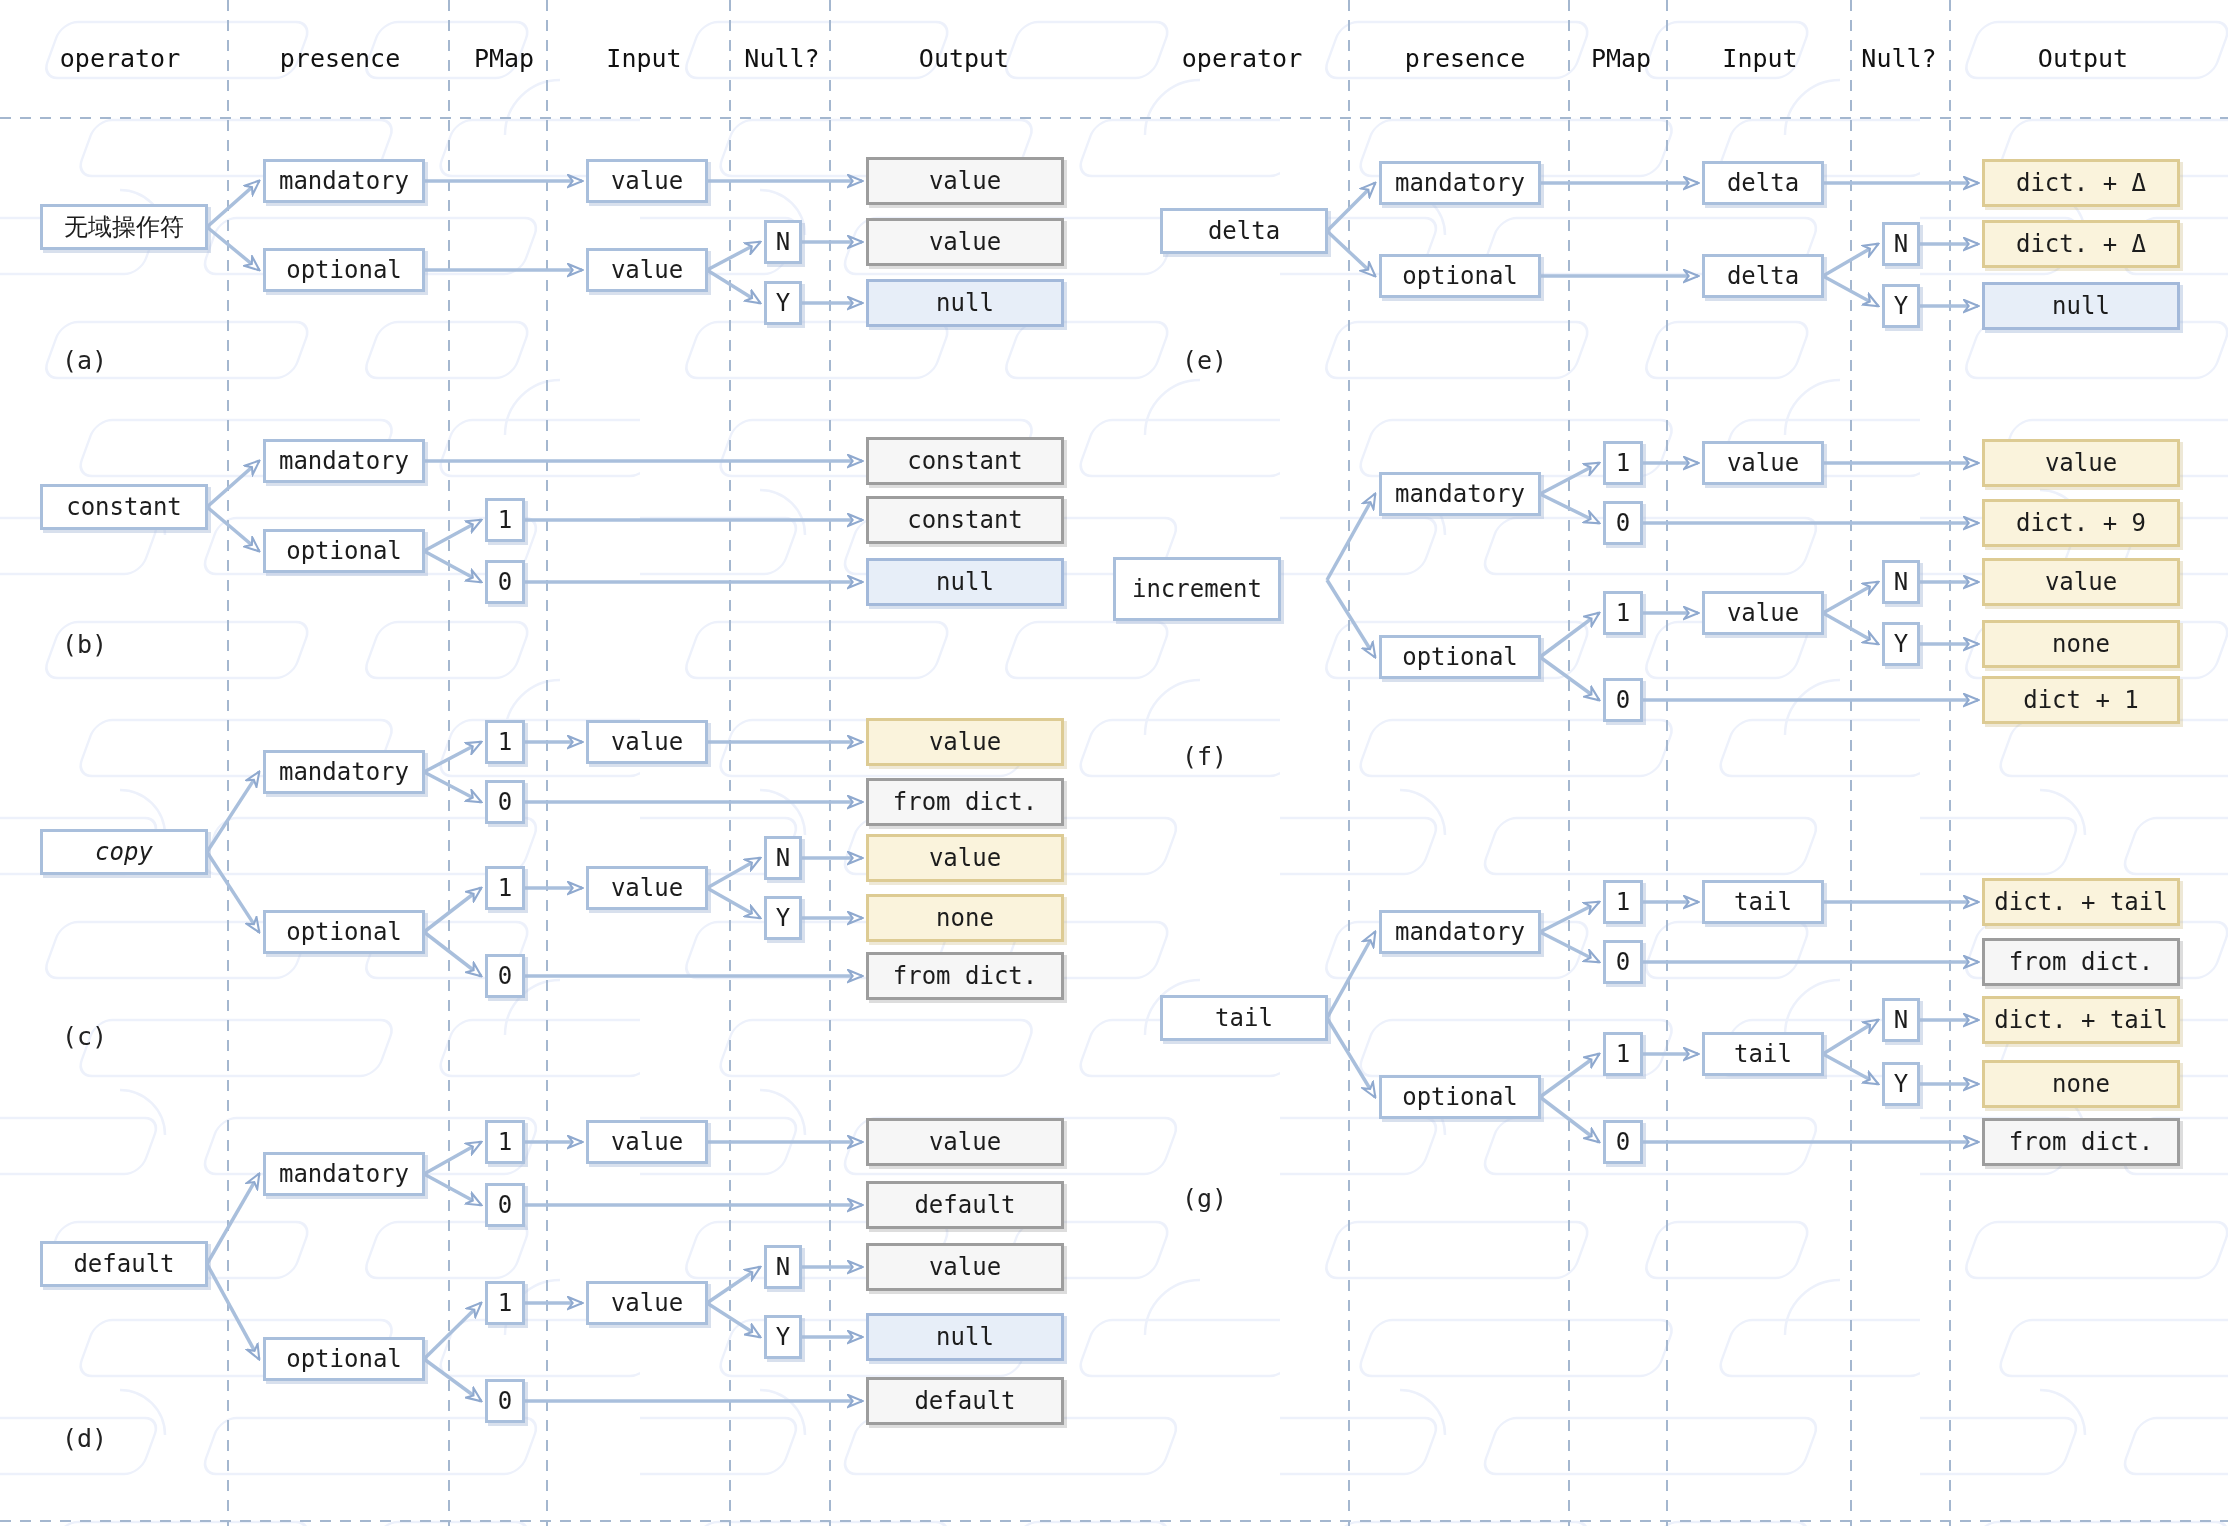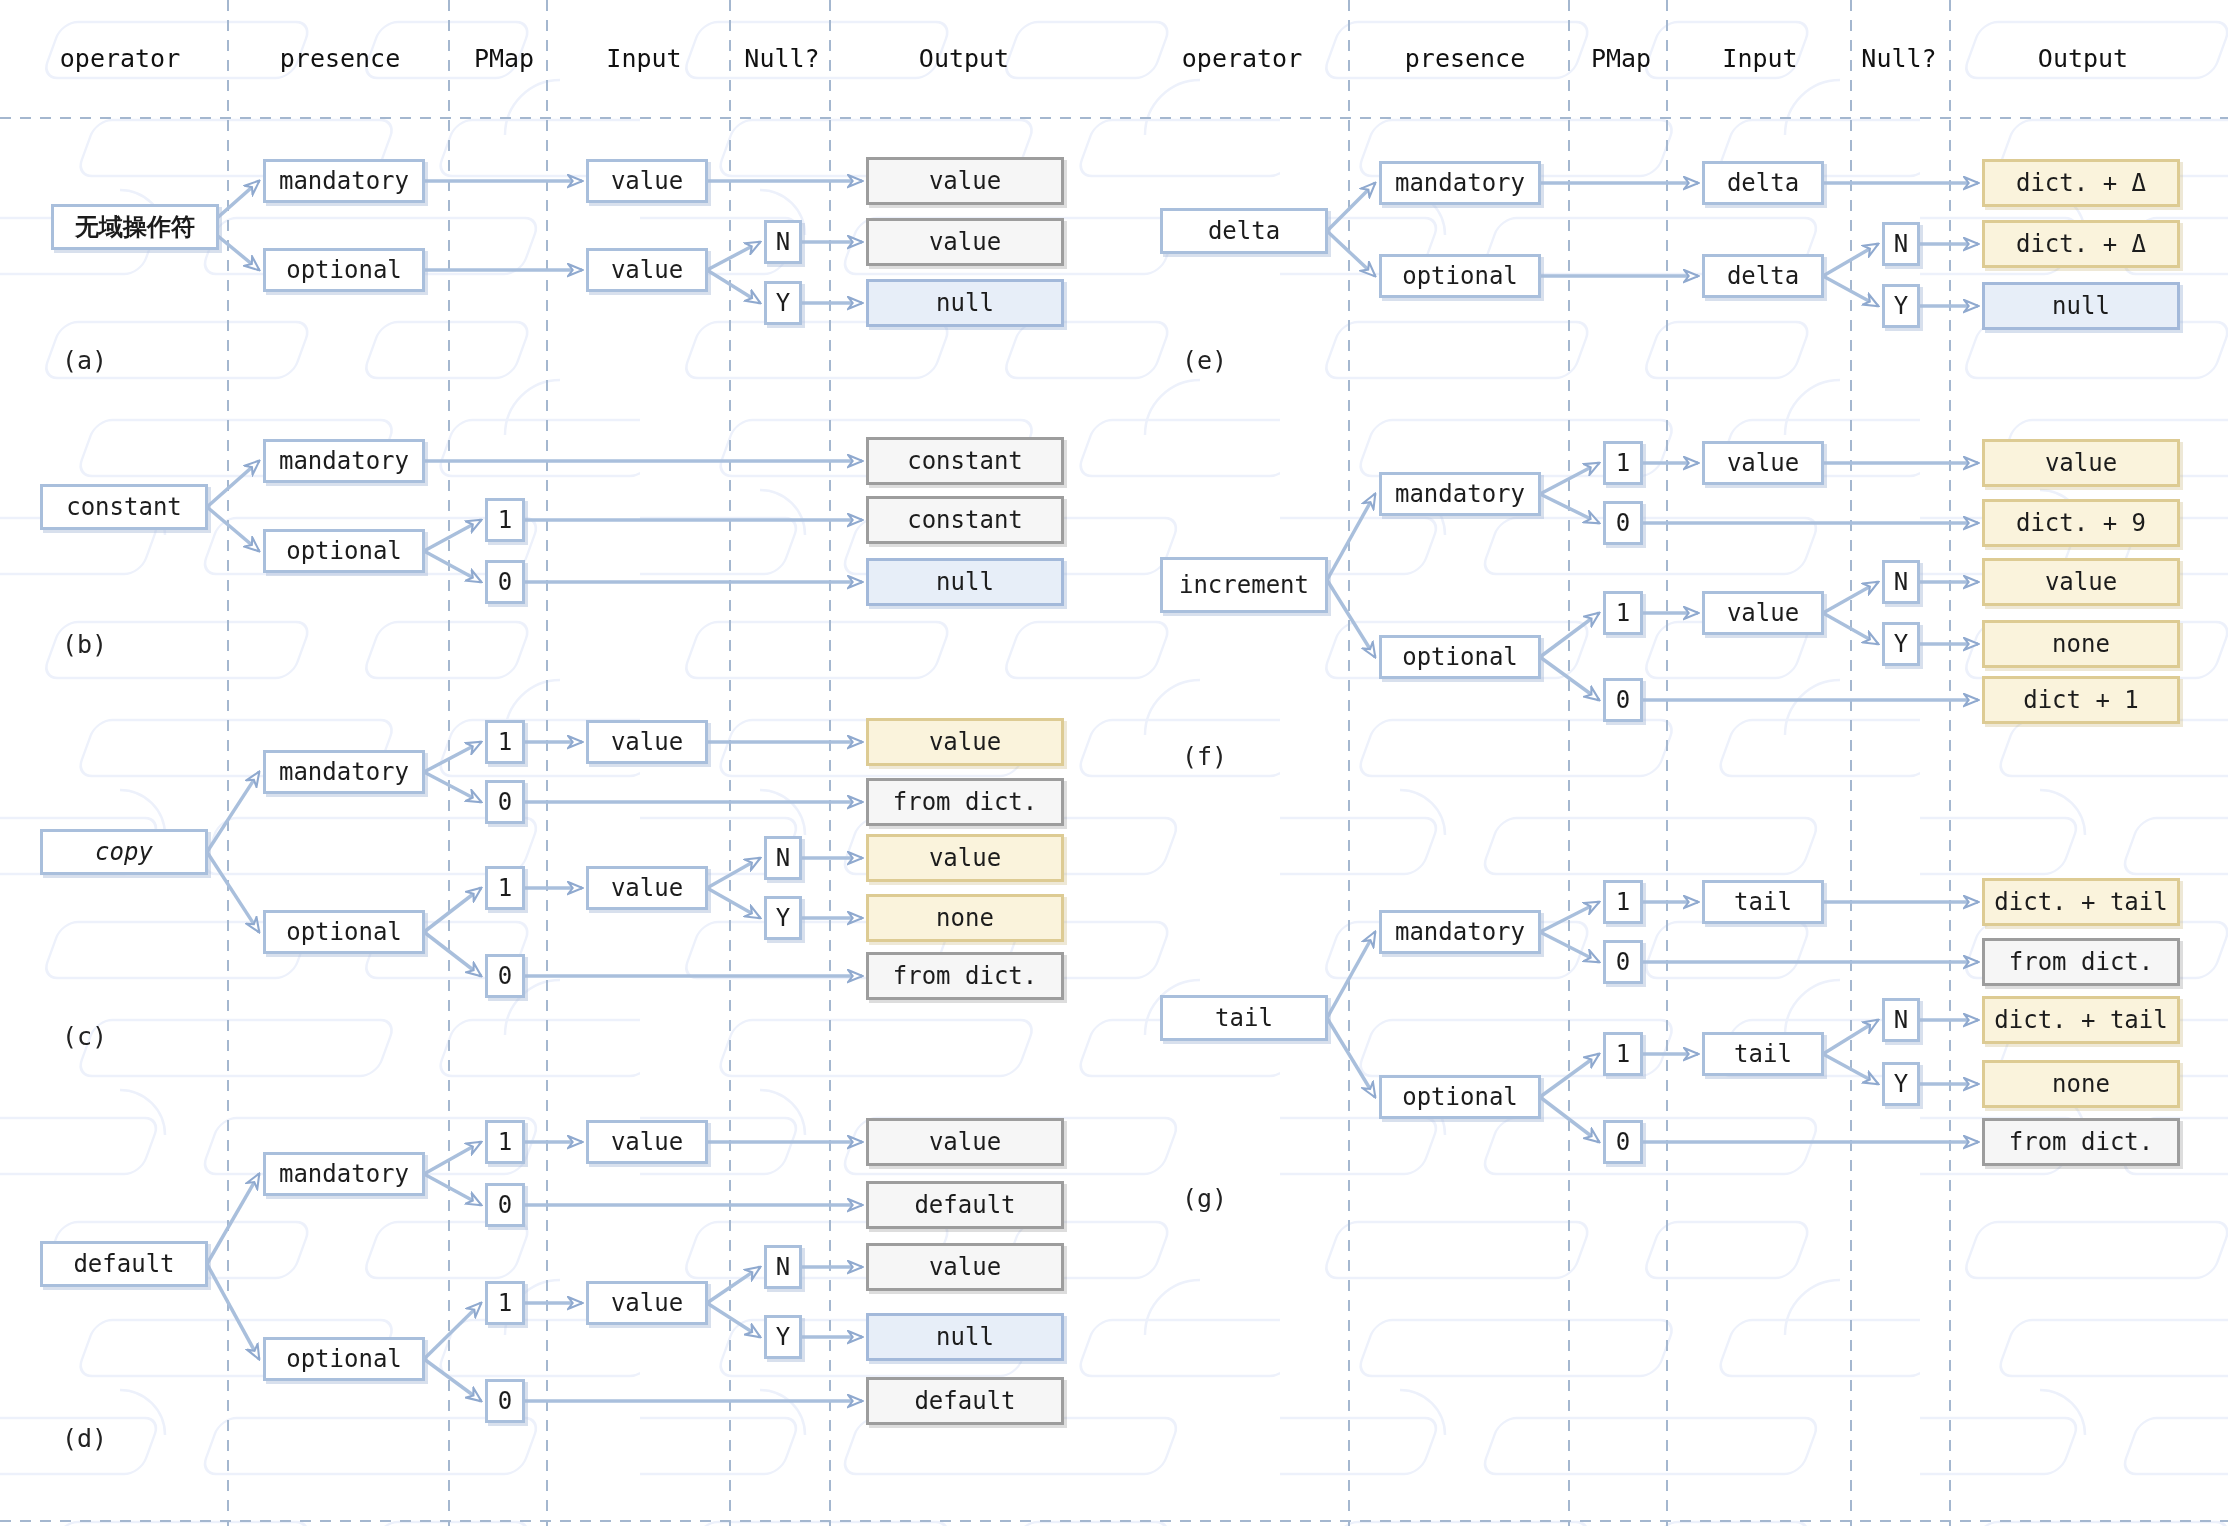--- a/index.html
+++ b/index.html
@@ -171,21 +171,21 @@
       <div class="hdr" style="left: 504px; top: 58px;">PMap</div>
       <div class="hdr" style="left: 644px; top: 58px;">Input</div>
       <div class="hdr" style="left: 782px; top: 58px;">Null?</div>
       <div class="hdr" style="left: 964px; top: 58px;">Output</div>
       <div class="hdr" style="left: 1242px; top: 58px;">operator</div>
       <div class="hdr" style="left: 1465px; top: 58px;">presence</div>
       <div class="hdr" style="left: 1621px; top: 58px;">PMap</div>
       <div class="hdr" style="left: 1760px; top: 58px;">Input</div>
       <div class="hdr" style="left: 1899px; top: 58px;">Null?</div>
       <div class="hdr" style="left: 2083px; top: 58px;">Output</div>
-      <div class="box" style="left: 51px; top: 204px; width: 168px; height: 46px; font-weight: bold;">无域操作符</div>
+      <div class="box" style="left: 40px; top: 204px; width: 168px; height: 46px;">无域操作符</div>
       <div class="box" style="left: 263px; top: 159px; width: 162px; height: 44px;">mandatory</div>
       <div class="box" style="left: 263px; top: 248px; width: 162px; height: 44px;">optional</div>
       <div class="box" style="left: 586px; top: 159px; width: 122px; height: 44px;">value</div>
       <div class="box" style="left: 586px; top: 248px; width: 122px; height: 44px;">value</div>
       <div class="box" style="left: 764px; top: 220px; width: 38px; height: 44px;">N</div>
       <div class="box" style="left: 764px; top: 281px; width: 38px; height: 44px;">Y</div>
       <div class="box gray" style="left: 866px; top: 157px; width: 198px; height: 48px;">value</div>
       <div class="box gray" style="left: 866px; top: 218px; width: 198px; height: 48px;">value</div>
       <div class="box blue" style="left: 866px; top: 279px; width: 198px; height: 48px;">null</div>
       <div class="caption" style="left: 62px; top: 360px;">(a)</div>
@@ -236,21 +236,21 @@
       <div class="box" style="left: 1379px; top: 161px; width: 162px; height: 44px;">mandatory</div>
       <div class="box" style="left: 1379px; top: 254px; width: 162px; height: 44px;">optional</div>
       <div class="box" style="left: 1702px; top: 161px; width: 122px; height: 44px;">delta</div>
       <div class="box" style="left: 1702px; top: 254px; width: 122px; height: 44px;">delta</div>
       <div class="box" style="left: 1882px; top: 222px; width: 38px; height: 44px;">N</div>
       <div class="box" style="left: 1882px; top: 284px; width: 38px; height: 44px;">Y</div>
       <div class="box yellow" style="left: 1982px; top: 159px; width: 198px; height: 48px;">dict. + Δ</div>
       <div class="box yellow" style="left: 1982px; top: 220px; width: 198px; height: 48px;">dict. + Δ</div>
       <div class="box blue" style="left: 1982px; top: 282px; width: 198px; height: 48px;">null</div>
       <div class="caption" style="left: 1182px; top: 360px;">(e)</div>
-      <div class="box" style="left: 1160px; top: 557px; width: 168px; height: 56px;">increment</div>
+      <div class="box" style="left: 1113px; top: 557px; width: 168px; height: 64px;">increment</div>
       <div class="box" style="left: 1379px; top: 472px; width: 162px; height: 44px;">mandatory</div>
       <div class="box" style="left: 1379px; top: 635px; width: 162px; height: 44px;">optional</div>
       <div class="box" style="left: 1603px; top: 441px; width: 40px; height: 44px;">1</div>
       <div class="box" style="left: 1603px; top: 501px; width: 40px; height: 44px;">0</div>
       <div class="box" style="left: 1702px; top: 441px; width: 122px; height: 44px;">value</div>
       <div class="box" style="left: 1603px; top: 591px; width: 40px; height: 44px;">1</div>
       <div class="box" style="left: 1702px; top: 591px; width: 122px; height: 44px;">value</div>
       <div class="box" style="left: 1882px; top: 560px; width: 38px; height: 44px;">N</div>
       <div class="box" style="left: 1882px; top: 622px; width: 38px; height: 44px;">Y</div>
       <div class="box" style="left: 1603px; top: 678px; width: 40px; height: 44px;">0</div>

